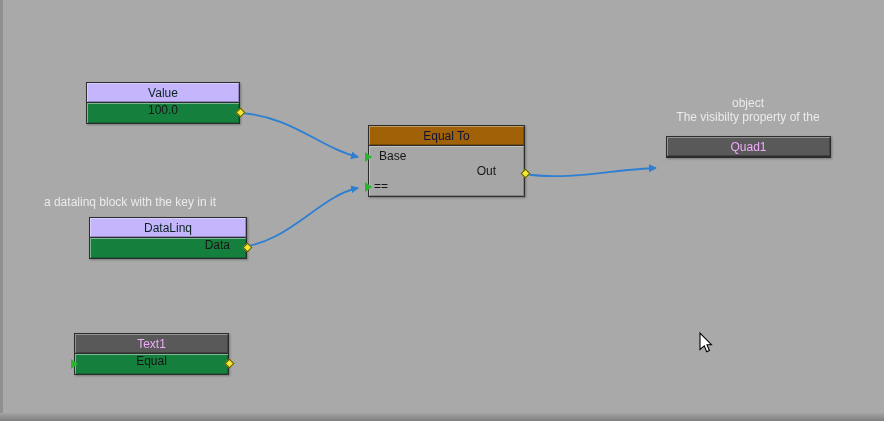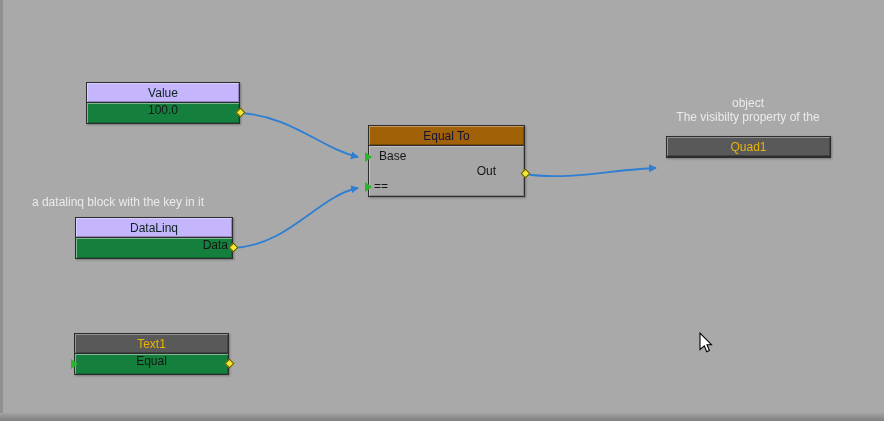--- a/index.html
+++ b/index.html
@@ -16,27 +16,27 @@
 
   .note { position:absolute; color:#ebebeb; font-size:12px; line-height:14px; text-align:center; z-index:1; }
 
   .node { position:absolute; border:1px solid #2d2d2d; background:#bdbdbd; z-index:3;
           box-shadow:1px 1px 2px rgba(0,0,0,.3); }
   .hdr { height:20px; display:flex; align-items:center; justify-content:center; font-size:12px;
          border-bottom:1px solid #2d2d2d;
          box-shadow:inset 1px 1px 0 rgba(255,255,255,.35), inset -1px -1px 0 rgba(0,0,0,.25); }
   .hdr.teal   { background:#c4b5fd; color:#0c2420; }
   .hdr.purple { background:#a16207; color:#101238; }
-  .hdr.dark   { background:#595959; color:#eab308; }
+  .hdr.dark   { background:#595959; color:#f0abfc; }
 
   .row { position:relative; height:20px; display:flex; align-items:flex-start; font-size:12px;
          color:#161616; background:#15803d;
          box-shadow:inset 1px 1px 0 rgba(255,255,255,.45), inset -1px -1px 0 rgba(0,0,0,.2); }
   .row.center { justify-content:center; }
-  .row.right  { justify-content:flex-end; padding-right:4px; }
+  .row.right  { justify-content:flex-end; padding-right:16px; }
 
   .eq-body { position:relative; height:50px; background:#a6a6a6; font-size:12px; color:#161616;
              box-shadow:inset 1px 1px 0 rgba(255,255,255,.3), inset -1px -1px 0 rgba(0,0,0,.2); }
   .eq-label { position:absolute; }
   .eq-base  { left:10px; top:3px; }
   .eq-op    { left:5px; bottom:3px; }
   .eq-out   { right:28px; top:50%; transform:translateY(-50%); }
 
   .port-out { position:absolute; right:-5px; top:50%; width:7px; height:7px; margin-top:-4px;
               background:#f2e838; border:1px solid #5a5200; transform:rotate(45deg); z-index:5; }
@@ -61,39 +61,39 @@
     <defs>
       <marker id="arrow" markerUnits="userSpaceOnUse" markerWidth="10" markerHeight="10" refX="7" refY="4" orient="auto">
         <path d="M0,0 L8,4 L0,8 Z" fill="#2e7fd2"></path>
       </marker>
     </defs>
     <path d="M240,113 C292,116 320,148 358,157" fill="none" stroke="#2e7fd2" stroke-width="1.8" marker-end="url(#arrow)"></path>
     <path d="M233,248 C288,246 318,196 358,188" fill="none" stroke="#2e7fd2" stroke-width="1.8" marker-end="url(#arrow)"></path>
     <path d="M525,174 C568,181 616,169 656,168" fill="none" stroke="#2e7fd2" stroke-width="1.8" marker-end="url(#arrow)"></path>
   </svg>
 
-  <div class="note" style="left:8px; top:195px; width:220px;">
+  <div class="note" style="left:20px; top:195px; width:220px;">
     <div>a datalinq block with the key in it</div>
   </div>
   <div class="note" style="left:648px; top:96px; width:200px;">
     <div>object</div>
     <div>The visibilty property of the</div>
   </div>
 
   <div class="node" style="left:86px; top:82px; width:154px;">
     <div class="hdr teal">
       <span>Value</span>
     </div>
     <div class="row center">
       <span>100.0</span>
       <span class="port-out"></span>
     </div>
   </div>
 
-  <div class="node" style="left:75px; top:217px; width:158px;">
+  <div class="node" style="left:89px; top:217px; width:158px;">
     <div class="hdr teal">
       <span>DataLinq</span>
     </div>
     <div class="row right">
       <span>Data</span>
       <span class="port-out"></span>
     </div>
   </div>
 
   <div class="node" style="left:74px; top:333px; width:155px;">

